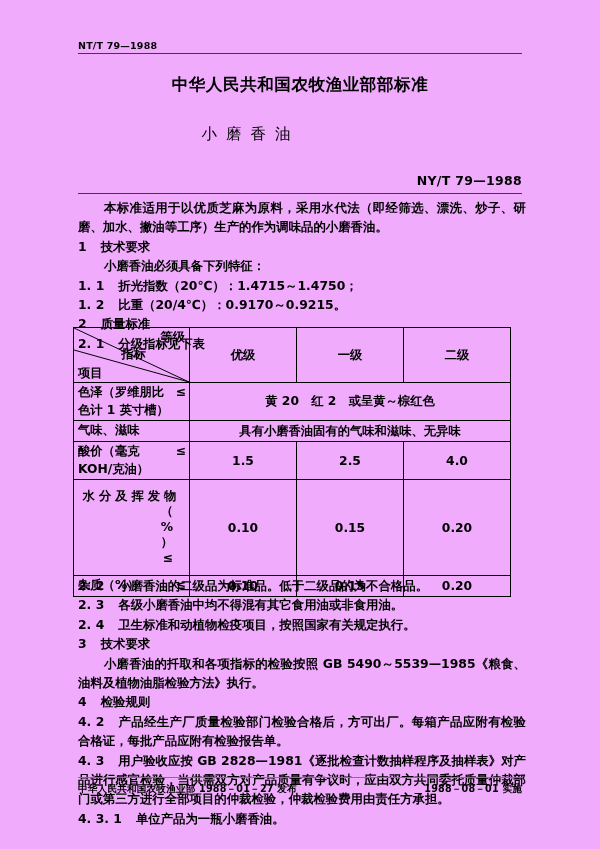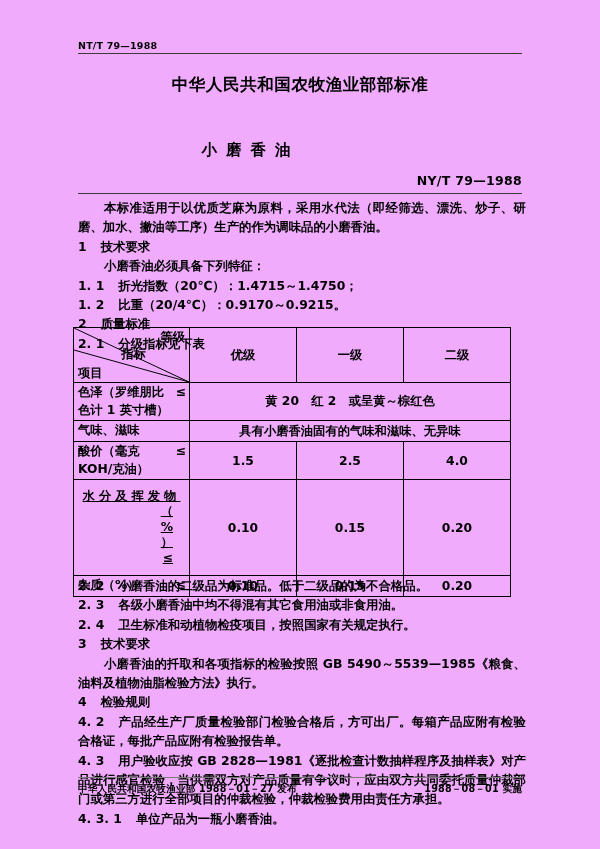--- a/index.html
+++ b/index.html
@@ -45,25 +45,25 @@
     top: 74px;
     width: 600px;
     text-align: center;
     font-size: 16.5px;
     font-weight: bold;
     letter-spacing: .6px;
   }
   .prod-title {
     position: absolute;
     left: 0;
-    top: 140px;
+    top: 124px;
     width: 492px;
     text-align: center;
     font-size: 15.5px;
-    font-weight: bold;
+    font-weight: normal;
     letter-spacing: 9px;
     text-indent: 9px;
   }
 
   
   .std-num {
     position: absolute;
     right: 78px;
     top: 173px;
     font-size: 12.5px;
@@ -159,21 +159,20 @@
   .row-h2 { height: 36px; }
   .row-h1 { height: 21px; }
   .row-h3 { height: 38px; }
   .row-tall { height: 96px; }
 
   
   .vstack {
     text-align: left;
     padding: 1px 4px;
     line-height: 15.5px;
-    text-decoration: underline;
   }
   .vstack .l1 { letter-spacing: 4px; }
   .vstack .rt { display: block; text-align: right; padding-right: 16px; }
 
   
   .ftr-rule {
     position: absolute;
     left: 78px;
     top: 777px;
     width: 444px;

